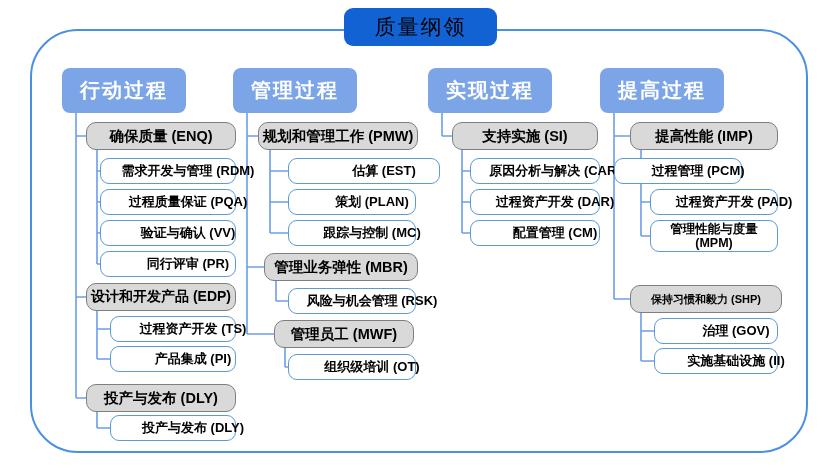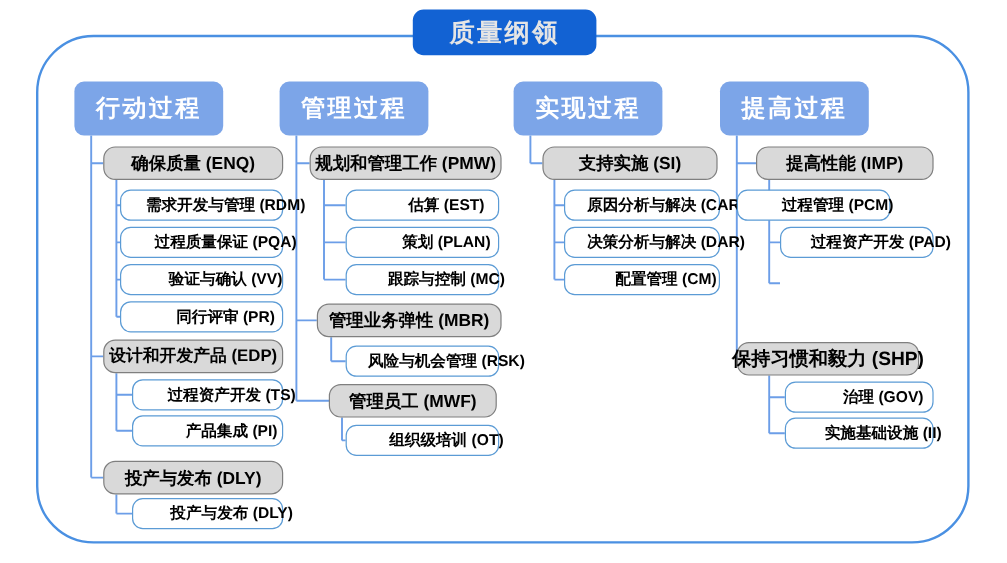--- a/index.html
+++ b/index.html
@@ -10,21 +10,21 @@
     position:absolute;left:30px;top:29px;width:778px;height:424px;
     border:2px solid var(--frame-border,#4a90e2);border-radius:48px;background:#ffffff;
     box-sizing:border-box;
   }
   svg.connectors{position:absolute;left:0;top:0;z-index:2;}
 
   .box{position:absolute;display:flex;align-items:center;justify-content:center;
        box-sizing:border-box;text-align:center;z-index:3;}
 
   .title{
-    background:var(--title-bg,#1262d3);color:#e5e5e5;font-weight:bold;font-size:21px;
+    background:var(--title-bg,#1262d3);color:#000000;font-weight:normal;font-size:21px;
     border-radius:9px;letter-spacing:2px;z-index:4;
   }
   .hbox{
     background:var(--header-bg,#7CA5E8);color:#ffffff;font-weight:bold;font-size:20px;
     border-radius:8px;letter-spacing:2px;
   }
   .gbox{
     background:var(--gray-fill,#d9d9d9);border:1.6px solid var(--gray-border,#7f7f7f);
     color:#000;font-weight:bold;font-size:14.5px;border-radius:10px;white-space:nowrap;
   }
@@ -77,36 +77,37 @@
   <div class="box wbox" style="left:100px;top:251px;width:136px;height:26px">同行评审 (PR)</div>
 
   <div class="box gbox" style="left:86px;top:283px;width:150px;height:28px;font-size:14px">设计和开发产品 (EDP)</div>
   <div class="box wbox" style="left:110px;top:316px;width:126px;height:26px">过程资产开发 (TS)</div>
   <div class="box wbox" style="left:110px;top:346px;width:126px;height:26px">产品集成 (PI)</div>
 
   <div class="box gbox" style="left:86px;top:384px;width:150px;height:28px">投产与发布 (DLY)</div>
   <div class="box wbox" style="left:110px;top:415px;width:126px;height:26px">投产与发布 (DLY)</div>
 
   <div class="box gbox" style="left:258px;top:122px;width:160px;height:28px">规划和管理工作 (PMW)</div>
-  <div class="box wbox" style="left:288px;top:158px;width:128px;height:26px">估算 (EST)</div>
+  <div class="box wbox" style="left:288px;top:158px;width:152px;height:26px">估算 (EST)</div>
   <div class="box wbox" style="left:288px;top:189px;width:128px;height:26px">策划 (PLAN)</div>
   <div class="box wbox" style="left:288px;top:220px;width:128px;height:26px">跟踪与控制 (MC)</div>
 
   <div class="box gbox" style="left:264px;top:253px;width:154px;height:28px">管理业务弹性 (MBR)</div>
   <div class="box wbox" style="left:288px;top:288px;width:128px;height:26px">风险与机会管理 (RSK)</div>
 
   <div class="box gbox" style="left:274px;top:320px;width:140px;height:28px">管理员工 (MWF)</div>
   <div class="box wbox" style="left:288px;top:354px;width:128px;height:26px">组织级培训 (OT)</div>
 
   <div class="box gbox" style="left:452px;top:122px;width:146px;height:28px">支持实施 (SI)</div>
   <div class="box wbox" style="left:470px;top:158px;width:130px;height:26px">原因分析与解决 (CAR)</div>
-  <div class="box wbox" style="left:470px;top:189px;width:130px;height:26px">决策分析与解决 (DAR)</div>
+  <div class="box wbox" style="left:470px;top:189px;width:130px;height:26px">过程资产开发 (DAR)</div>
   <div class="box wbox" style="left:470px;top:220px;width:130px;height:26px">配置管理 (CM)</div>
 
   <div class="box gbox" style="left:630px;top:122px;width:148px;height:28px">提高性能 (IMP)</div>
   <div class="box wbox" style="left:614px;top:158px;width:128px;height:26px">过程管理 (PCM)</div>
   <div class="box wbox" style="left:650px;top:189px;width:128px;height:26px">过程资产开发 (PAD)</div>
+  <div class="box wbox wrap2" style="left:650px;top:220px;width:128px;height:32px">管理性能与度量 (MPM)</div>
 
-  <div class="box gbox" style="left:614px;top:285px;width:152px;height:28px;font-size:16px">保持习惯和毅力 (SHP)</div>
+  <div class="box gbox" style="left:630px;top:285px;width:152px;height:28px;font-size:11px">保持习惯和毅力 (SHP)</div>
   <div class="box wbox" style="left:654px;top:318px;width:124px;height:26px">治理 (GOV)</div>
   <div class="box wbox" style="left:654px;top:348px;width:124px;height:26px">实施基础设施 (II)</div>
 
 </div>
 
 </body></html>

